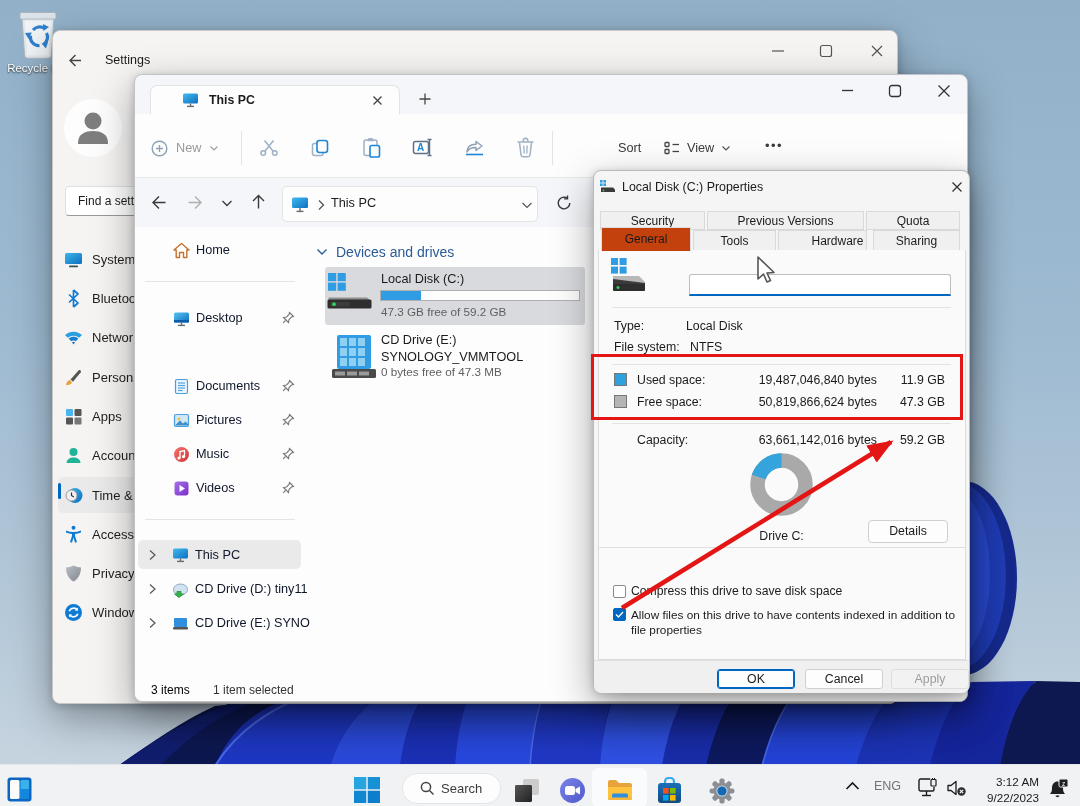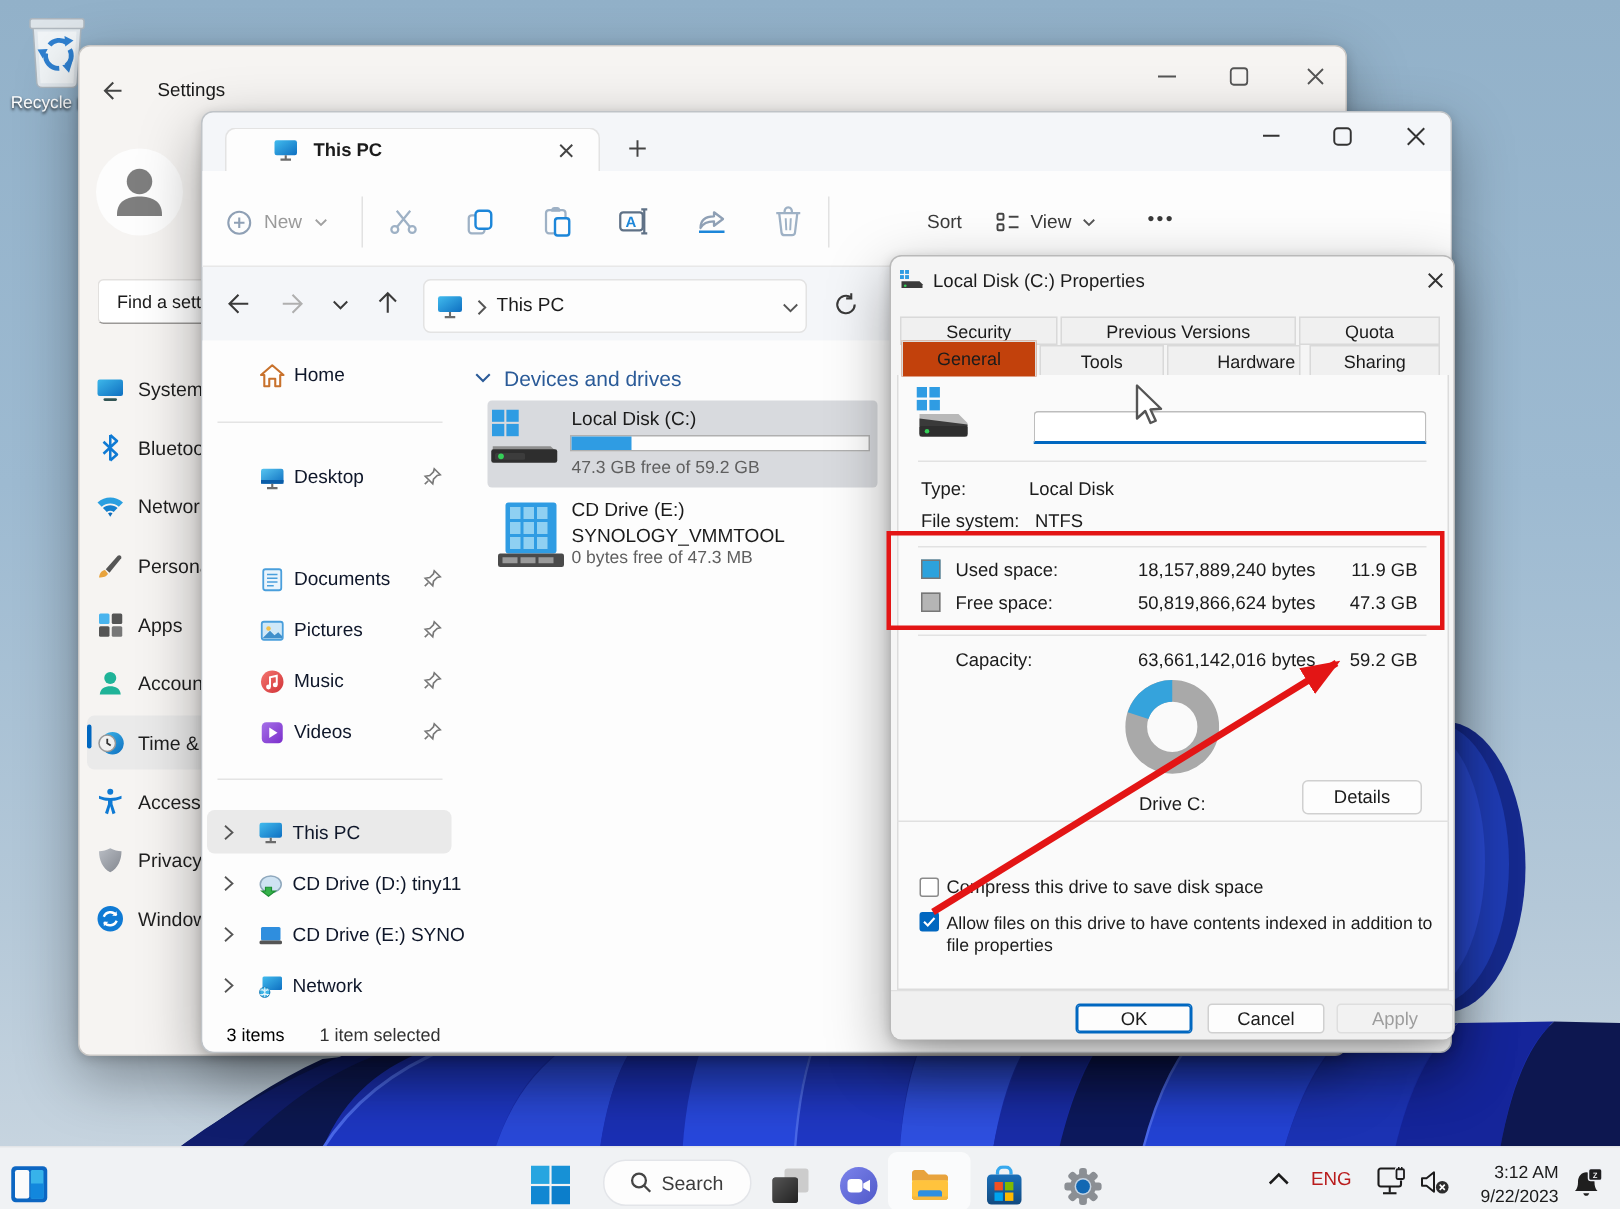--- a/index.html
+++ b/index.html
@@ -443,33 +443,20 @@
         </svg><span class="ic"><svg width="17" height="17" viewBox="0 0 17 17">
             <ellipse cx="8.5" cy="8.5" rx="7" ry="5.5" fill="#cfe3f2" stroke="#8fa8bd" stroke-width="1"></ellipse>
             <path d="M5,10.5 L9,10.5 L9,13 L11.5,13 L7,16.5 L2.5,13 L5,13 Z" fill="#35b24a" stroke="#1f8f35" stroke-width="0.8"></path>
           </svg></span>CD Drive (D:) tiny11</div>
   <div class="sbrow" style="top:533px;left:13px;width:170px;"><svg width="9" height="12" viewBox="0 0 9 12" style="margin-right:15px;flex:none;">
           <path d="M2,1.5 L7,6 L2,10.5" stroke="#555" stroke-width="1.2" fill="none"></path>
         </svg><span class="ic"><svg width="17" height="17" viewBox="0 0 17 17">
             <rect x="2" y="3" width="13" height="9" rx="1" fill="#2f8ede"></rect>
             <rect x="1" y="12" width="15" height="2.5" rx="1" fill="#555"></rect>
           </svg></span>CD Drive (E:) SYNO</div>
-  <div class="sbrow" style="top:567px;left:13px;width:170px;"><svg width="9" height="12" viewBox="0 0 9 12" style="margin-right:15px;flex:none;">
-          <path d="M2,1.5 L7,6 L2,10.5" stroke="#555" stroke-width="1.2" fill="none"></path>
-        </svg><span class="ic"><svg width="17" height="17" viewBox="0 0 17 17">
-            <rect x="3" y="2" width="13" height="9" rx="1" fill="url(#nwg)"></rect>
-            <defs>
-              <linearGradient id="nwg" x1="0" y1="0" x2="1" y2="1">
-                <stop offset="0" stop-color="#41bbee"></stop>
-                <stop offset="1" stop-color="#0e6fc1"></stop>
-              </linearGradient>
-            </defs>
-            <circle cx="4.5" cy="12.5" r="3.4" fill="#3fb6e8" stroke="#1b7fb8" stroke-width="0.7"></circle>
-            <path d="M1.4,11 L7.6,11 M1.4,14 L7.6,14 M4.5,9.1 L4.5,15.9 M2.5,10 C3.5,12.5 5.5,12.5 6.5,10 M2.5,15 C3.5,12.5 5.5,12.5 6.5,15" stroke="#fff" stroke-width="0.55" fill="none"></path>
-          </svg></span>Network</div>
 
   <div class="seg" style="left:181px;top:169px;font-size:14px;color:#2b5b98;"><svg width="12" height="9" viewBox="0 0 12 9" style="margin-right:8px">
           <path d="M1.5,1.5 L6,6 L10.5,1.5" stroke="#2b5b98" stroke-width="1.4" fill="none"></path>
         </svg>Devices and drives</div>
 
   <div class="seg" style="left:190px;top:192px;width:260px;height:58px;background:#d8dade;border-radius:3px;"></div>
   <svg class="seg" style="left:192px;top:198px" width="46" height="46" viewBox="0 0 46 46">
     <g>
           <rect x="1" y="0" width="8.2" height="8.2" fill="#2f9ce3"></rect>
           <rect x="10.6" y="0" width="8.2" height="8.2" fill="#2f9ce3"></rect>
@@ -556,21 +543,21 @@
   <div class="seg" style="left:95px;top:103px;width:262px;height:22px;background:#fff;border:1px solid #bdbdbd;border-radius:3px 3px 0 0;border-bottom:2px solid #0067c0;"></div>
 
   <div class="seg" style="left:18px;top:136px;width:339px;height:1px;background:#e2e2e2;"></div>
   <div class="seg" style="left:20px;top:148px;">Type:</div>
   <div class="seg" style="left:92px;top:148px;">Local Disk</div>
   <div class="seg" style="left:20px;top:169px;">File system:</div>
   <div class="seg" style="left:96px;top:169px;">NTFS</div>
   <div class="seg" style="left:18px;top:193px;width:339px;height:1px;background:#e2e2e2;"></div>
   <div class="seg" style="left:20px;top:202px;width:12.5px;height:12.5px;background:#2da2dc;border:1px solid #777;"></div>
   <div class="seg" style="left:43px;top:202px;">Used space:</div>
-  <div class="seg" style="left:143px;top:202px;width:140px;text-align:right;">18,157,889,240 bytes</div>
+  <div class="seg" style="left:143px;top:202px;width:140px;text-align:right;">19,487,046,840 bytes</div>
   <div class="seg" style="left:281px;top:202px;width:70px;text-align:right;">11.9 GB</div>
   <div class="seg" style="left:20px;top:224px;width:12.5px;height:12.5px;background:#b5b5b5;border:1px solid #777;"></div>
   <div class="seg" style="left:43px;top:224px;">Free space:</div>
   <div class="seg" style="left:143px;top:224px;width:140px;text-align:right;">50,819,866,624 bytes</div>
   <div class="seg" style="left:281px;top:224px;width:70px;text-align:right;">47.3 GB</div>
   <div class="seg" style="left:18px;top:252px;width:339px;height:1px;background:#e2e2e2;"></div>
   <div class="seg" style="left:43px;top:262px;">Capacity:</div>
   <div class="seg" style="left:143px;top:262px;width:140px;text-align:right;">63,661,142,016 bytes</div>
   <div class="seg" style="left:281px;top:262px;width:70px;text-align:right;">59.2 GB</div>
 
@@ -697,21 +684,21 @@
         <rect x="19.4" y="10.4" width="6" height="5.2" rx="2" transform="rotate(45 13 13)"></rect>
       </g>
     </g>
     <circle cx="13" cy="13" r="5.6" fill="#c4d4e4"></circle>
     <circle cx="13" cy="13" r="4.6" fill="#1268b3"></circle>
   </svg>
 
   <svg class="tb-ic" style="left:845px;top:16px" width="15" height="10" viewBox="0 0 15 10">
         <path d="M1.5,8 L7.5,2 L13.5,8" stroke="#1b1b1b" stroke-width="1.7" fill="none"></path>
       </svg>
-  <div class="tb-ic" style="left:874px;top:14px;font-size:12.5px;color:#b91c1c;">ENG</div>
+  <div class="tb-ic" style="left:874px;top:14px;font-size:12.5px;color:#737373;">ENG</div>
   <svg class="tb-ic" style="left:918px;top:13px" width="22" height="20" viewBox="0 0 22 20">
     <rect x="1" y="1" width="15" height="12" rx="1.5" fill="none" stroke="#1b1b1b" stroke-width="1.4"></rect>
     <line x1="8.5" y1="13" x2="8.5" y2="17" stroke="#1b1b1b" stroke-width="1.4"></line>
     <line x1="4" y1="17.5" x2="13" y2="17.5" stroke="#1b1b1b" stroke-width="1.4"></line>
     <rect x="12" y="0" width="7" height="9" rx="1" fill="#eef0f5"></rect>
     <rect x="13" y="1.5" width="5" height="6.5" rx="0.8" fill="none" stroke="#1b1b1b" stroke-width="1.2"></rect>
     <line x1="14.5" y1="0" x2="14.5" y2="1.5" stroke="#1b1b1b" stroke-width="1"></line>
     <line x1="16.5" y1="0" x2="16.5" y2="1.5" stroke="#1b1b1b" stroke-width="1"></line>
   </svg>
   <svg class="tb-ic" style="left:947px;top:14px" width="20" height="18" viewBox="0 0 20 18">

